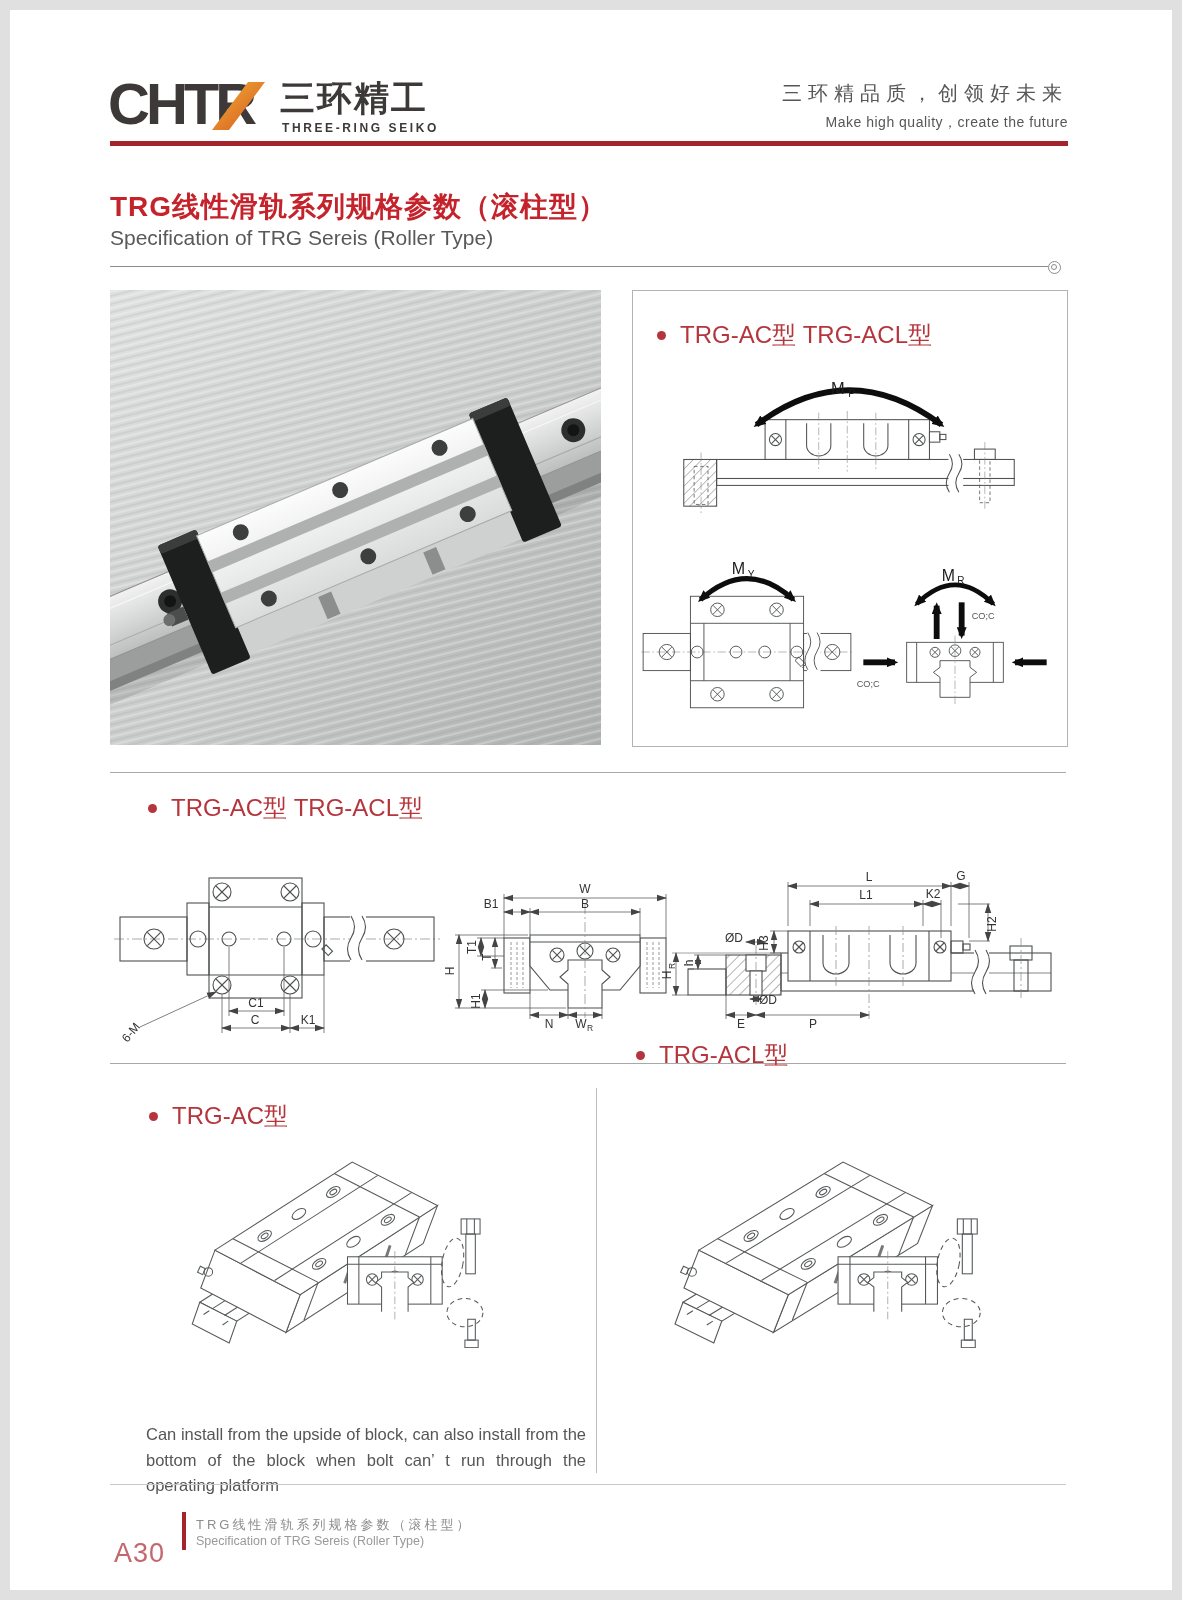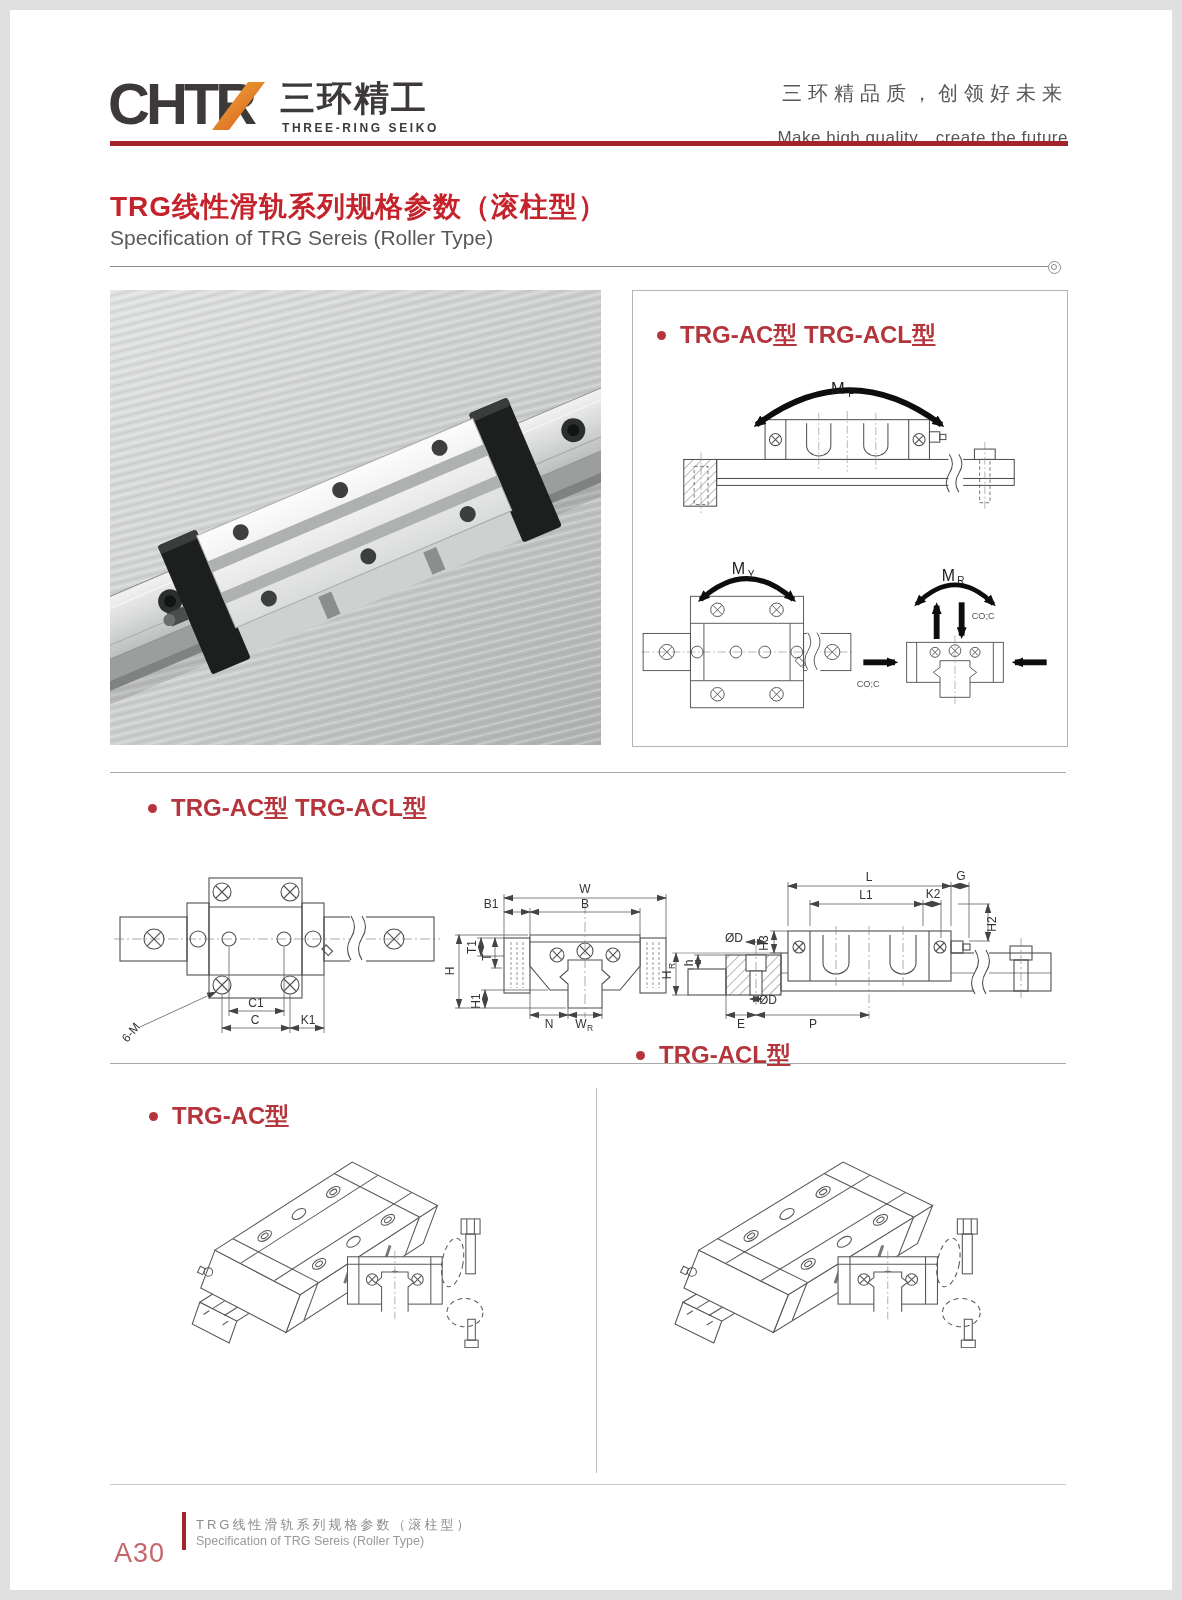--- a/index.html
+++ b/index.html
@@ -3,27 +3,27 @@
 <meta charset="utf-8">
 <style>
   html,body{margin:0;padding:0;background:#e4e4e4;font-family:"Liberation Sans",sans-serif;}
   .page{position:relative;width:1182px;height:1600px;background:#e0e0e0;overflow:hidden;}
   .sheet{position:absolute;left:10px;top:10px;right:10px;bottom:10px;background:#ffffff;}
   .abs{position:absolute;}
   .hline{position:absolute;background:#9a9a9a;height:1px;}
   .red-rule{position:absolute;background:#a3242b;}
   .slogan{position:absolute;text-align:right;color:#585656;}
   .slogan .cn{font-size:20px;letter-spacing:6px;}
-  .slogan .en{font-size:17px;margin-top:19px;letter-spacing:0.5px;}
+  .slogan .en{font-size:14px;margin-top:7px;letter-spacing:0.5px;}
   .doc-title-cn{position:absolute;color:#c5232b;font-size:28px;font-weight:bold;letter-spacing:1px;}
   .doc-title-en{position:absolute;color:#5a5858;font-size:21px;}
   .ring{position:absolute;width:11px;height:11px;border:1.5px solid #8c8c8c;border-radius:50%;}
   .ring i{position:absolute;left:2.2px;top:2.2px;width:4px;height:4px;border:1.2px solid #8c8c8c;border-radius:50%;}
   .panel{position:absolute;border:1px solid #b3b3b3;background:#fff;}
-  .sec-head{position:absolute;display:flex;align-items:center;color:#b5353c;font-size:24px;white-space:nowrap;font-weight:bold;}
+  .sec-head{position:absolute;display:flex;align-items:center;color:#b5353c;font-size:24px;white-space:nowrap;}
   .sec-head .dot{width:9px;height:9px;border-radius:50%;background:#b5353c;margin-right:14px;flex:0 0 auto;}
   .desc-cn{position:absolute;font-size:19px;color:#3e3e3e;line-height:1.68;text-align:justify;}
   .desc-en{position:absolute;font-size:16.5px;color:#565656;line-height:1.55;text-align:justify;}
   .vdiv{position:absolute;width:1px;background:#bdbdbd;}
   .footer-page{position:absolute;color:#c4676c;font-size:27px;letter-spacing:1px;margin-top:24px;}
   .footer-bar{position:absolute;background:#a3242b;}
   .footer-cn{position:absolute;color:#8e8c8c;font-size:13px;letter-spacing:3px;}
   .footer-en{position:absolute;color:#9b9999;font-size:12.5px;}
   svg text{font-family:"Liberation Sans",sans-serif;}
   .ml{font-size:19px;fill:#1d1d1d;text-anchor:middle;}
@@ -501,20 +501,21 @@
       <rect x="127" y="96" width="8" height="22"></rect>
       <rect x="124" y="118" width="14" height="8"></rect>
     </g>
   </g>
 </svg>
 
 <svg class="abs" style="left:612px;top:1122px" width="445" height="226" viewBox="0 0 470 238">
   <use href="#isoBlockG" transform="translate(-8,0) scale(1.05,1)"></use>
 </svg>
 
+<div class="desc-en" style="left:146px;top:1422px;width:440px">Can install from the upside of block, can also install from the bottom of the block when bolt can’ t run through the operating platform</div>
 
 <div class="hline" style="left:110px;top:1484px;width:956px;background:#c9c9c9"></div>
 <div class="footer-page" style="left:114px;top:1514px">A30</div>
 <div class="footer-bar" style="left:182px;top:1512px;width:4px;height:38px"></div>
 <div class="footer-cn" style="left:196px;top:1516px">TRG线性滑轨系列规格参数（滚柱型）</div>
 <div class="footer-en" style="left:196px;top:1534px">Specification of TRG Sereis (Roller Type)</div>
 
 </div>
 
 </body></html>

